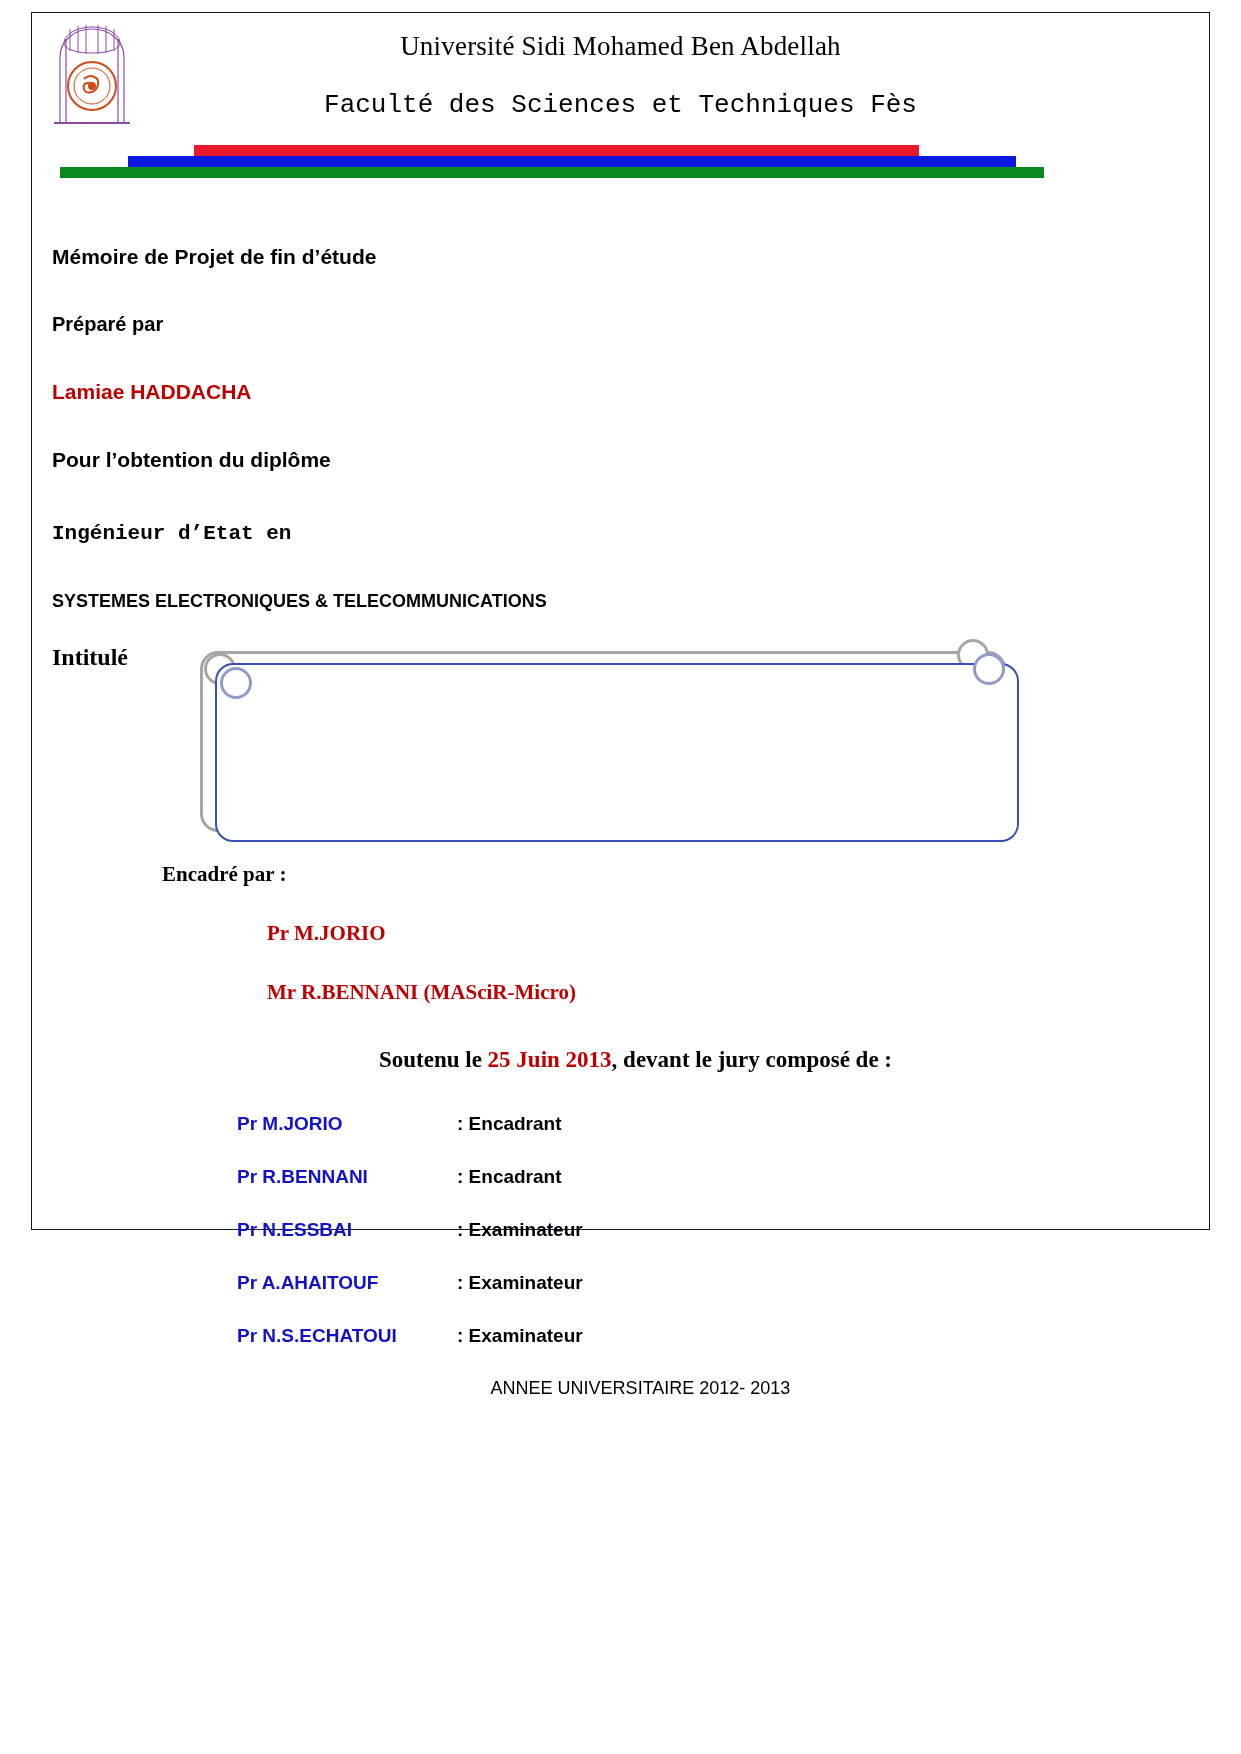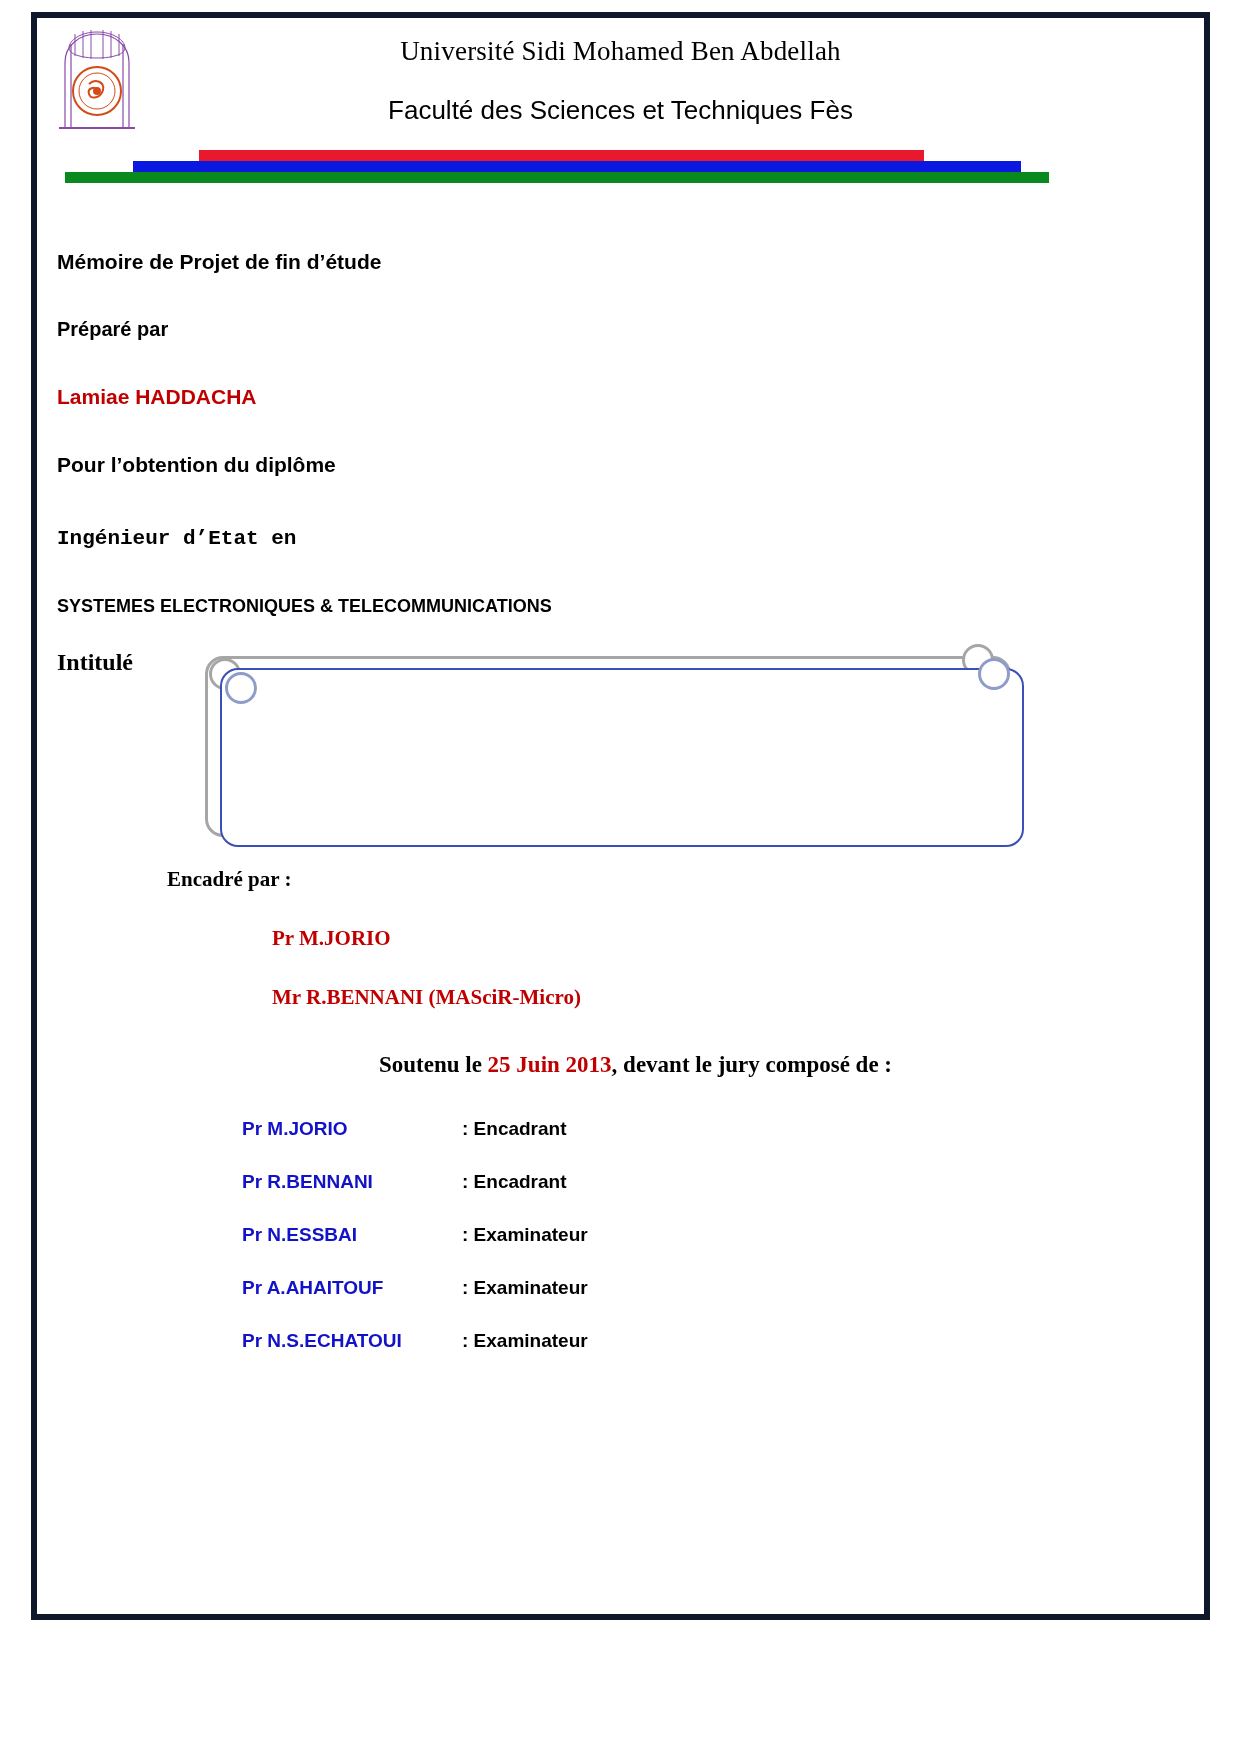--- a/index.html
+++ b/index.html
@@ -12,22 +12,22 @@
     height: 1754px;
     font-family: "Liberation Serif", serif;
     position: relative;
     overflow: hidden;
   }
   .page {
     position: absolute;
     left: 31px;
     top: 12px;
     width: 1179px;
-    height: 1608px;
-    border: 6px solid #0f172a;
+    height: 1218px;
+    border: 1px solid #0f172a;
     box-sizing: border-box;
     background: #fff;
   }
 
   
   .header {
     position: relative;
     height: 130px;
   }
   .header-titles {
@@ -37,21 +37,21 @@
     top: 18px;
     text-align: center;
   }
   .header-titles .line1 {
     font-family: "Liberation Serif", serif;
     font-size: 27px;
     color: #000;
     letter-spacing: 0.2px;
   }
   .header-titles .line2 {
-    font-family: Liberation Sans, sans-serif;
+    font-family: Liberation Mono, monospace;
     font-size: 26px;
     color: #000;
     margin-top: 28px;
   }
 
   
   .seal {
     position: absolute;
     left: 8px;
     top: 10px;
@@ -349,14 +349,15 @@
       <div class="jury-row">
         <div class="jury-name">Pr  A.AHAITOUF</div>
         <div class="jury-role">: Examinateur</div>
       </div>
       <div class="jury-row">
         <div class="jury-name">Pr  N.S.ECHATOUI</div>
         <div class="jury-role">: Examinateur</div>
       </div>
     </div>
 
+    <div class="annee">ANNEE UNIVERSITAIRE 2012- 2013</div>
   </div>
 </div>
 
 </body></html>

